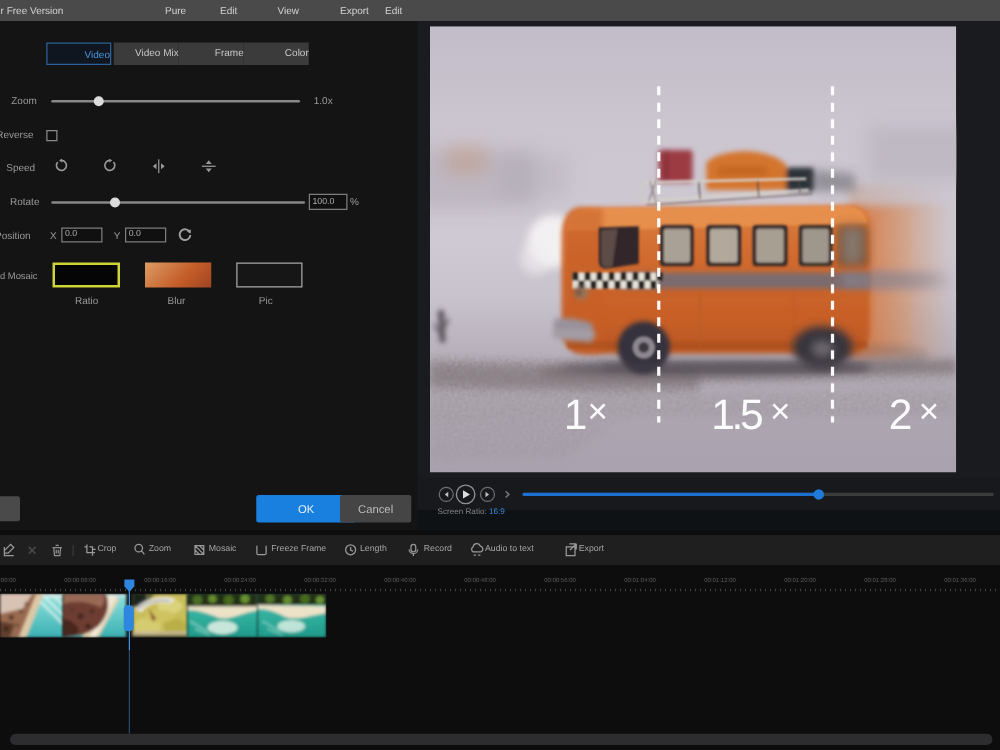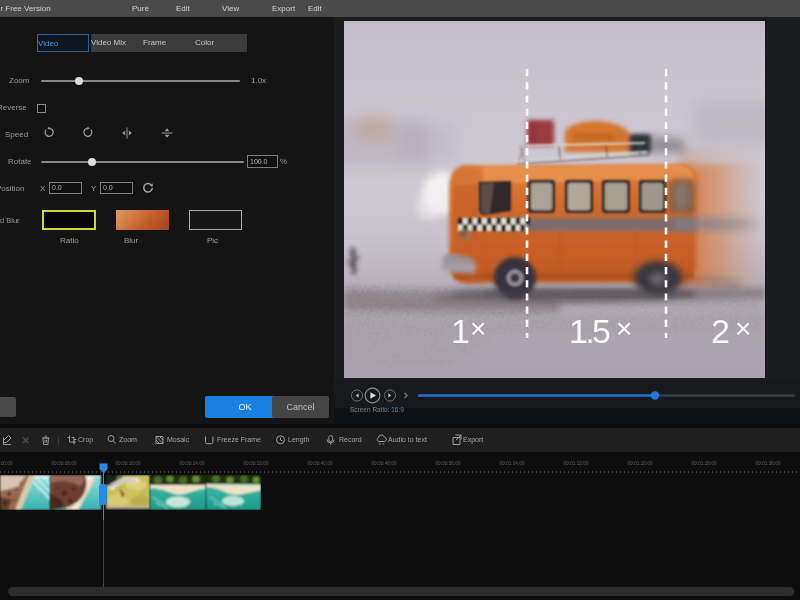--- a/index.html
+++ b/index.html
@@ -7,21 +7,21 @@
     font-family:"Liberation Sans", sans-serif; }
   #app { position:relative; width:800px; height:600px; background:#0d0d0d; }
 
   
   #menubar { position:absolute; left:0; top:0; width:800px; height:17px; background:#4a4a4a; }
   #menubar span { position:absolute; top:4px; font-size:8px; color:#d2d2d2; }
 
   
   #leftpanel { position:absolute; left:0; top:17px; width:334px; height:407px; background:#141414; overflow:hidden; }
   .tab { position:absolute; top:17px; height:18px; width:52px; background:#3b3b3b;
-    color:#c6c6c6; font-size:8px; text-align:left; line-height:18px; }
+    color:#c6c6c6; font-size:8px; text-align:right; line-height:18px; }
   .tab.sel { background:#10161f; border:1px solid #2d619b; color:#4796de; }
   .lbl { position:absolute; font-size:8px; color:#9a9a9a; }
   .sliderline { position:absolute; height:1.6px; background:#888888; border-radius:1px; }
   .sliderdot { position:absolute; width:8px; height:8px; border-radius:50%; background:#dcdcdc; }
   .inputbox { position:absolute; border:1px solid #7d7d7d; background:#101010; color:#b0b0b0;
     font-size:7px; padding-left:2px; line-height:10px; }
 
   
   #previewarea { position:absolute; left:334px; top:17px; width:466px; height:407px; background:#191b1e; }
   #video { position:absolute; left:10px; top:4px; width:421px; height:357px; }
@@ -92,26 +92,26 @@
     <div class="lbl" style="left:-4px; top:167px">Position</div>
     <div class="lbl" style="left:40px; top:167px">X</div>
     <div class="inputbox" style="left:49px; top:165px; width:33px; height:12px;">0.0</div>
     <div class="lbl" style="left:91px; top:167px">Y</div>
     <div class="inputbox" style="left:100px; top:165px; width:33px; height:12px;">0.0</div>
     <svg style="position:absolute; left:142px; top:165px" width="12" height="12" viewBox="0 0 14 14">
       <path d="M11.5 4.5 A5 5 0 1 0 12 7" fill="none" stroke="#a0a0a0" stroke-width="1.8"></path>
       <path d="M12.6 1.8 L12.2 5.8 L8.8 3.6 Z" fill="#a0a0a0"></path>
     </svg>
 
-    <div class="lbl" style="left:0px; top:199px; font-size:7.5px">d Blur</div>
+    <div class="lbl" style="left:0px; top:199px; font-size:7.5px">d Mosaic</div>
     <div style="position:absolute; left:42px; top:193px; width:54px; height:20px; border:2px solid #cfd437; background:#050505"></div>
     <div style="position:absolute; left:116px; top:193px; width:53px; height:20px; background:linear-gradient(135deg,#dd9c64,#c45c28 60%,#9e4423)"></div>
     <div style="position:absolute; left:189px; top:193px; width:53px; height:20px; border:1px solid #a8a8a8; background:#161616"></div>
     <div class="lbl" style="left:60px; top:219px">Ratio</div>
-    <div class="lbl" style="left:124px; top:219px">Blur</div>
+    <div class="lbl" style="left:134px; top:219px">Blur</div>
     <div class="lbl" style="left:207px; top:219px">Pic</div>
 
     <div style="position:absolute; left:-8px; top:380px; width:24px; height:20px; background:#4a4a4a; border-radius:2px"></div>
     <div style="position:absolute; left:205px; top:379px; width:80px; height:22px; background:#1a80e0; border-radius:2px; color:#eaf2fb; font-size:9px; text-align:center; line-height:22px;">OK</div>
     <div style="position:absolute; left:272px; top:379px; width:57px; height:22px; background:#454545; border-radius:2px; color:#bdbdbd; font-size:9px; text-align:center; line-height:22px;">Cancel</div>
   </div>
 
   <div id="previewarea">
     <svg id="video" viewBox="0 0 421 357" preserveAspectRatio="none">
       <defs>

